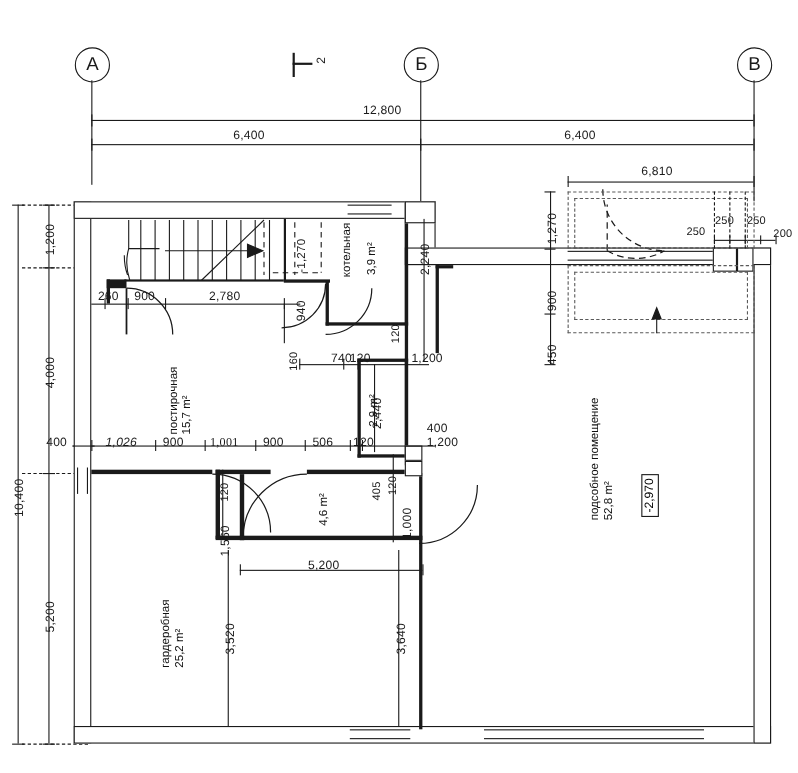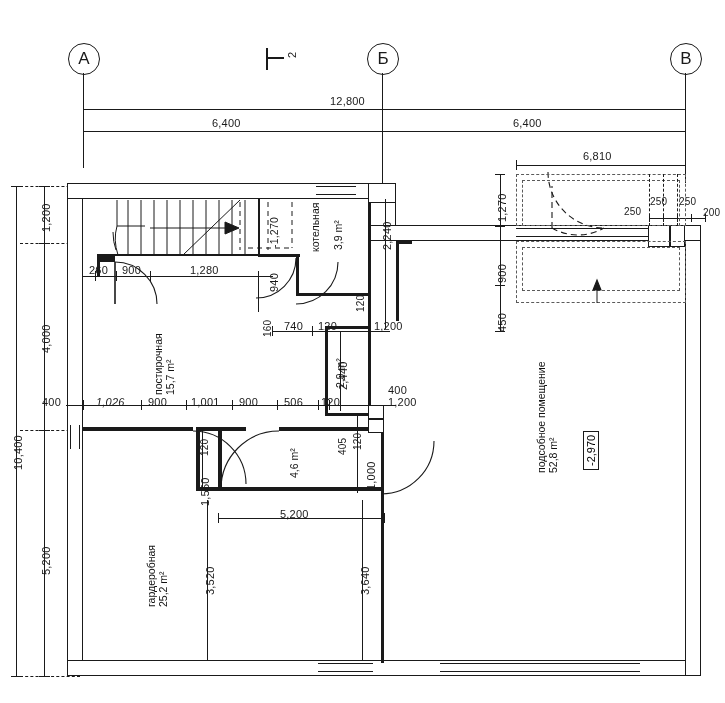--- a/index.html
+++ b/index.html
@@ -224,48 +224,48 @@
     </g>
   </svg>
 
   <div class="ln h" style="left:83px;top:276px;width:190px;"></div>
   <div class="ln v" style="left:95px;top:271px;height:10px;"></div>
   <div class="ln v" style="left:116px;top:271px;height:10px;"></div>
   <div class="ln v" style="left:150px;top:271px;height:10px;"></div>
   <div class="ln v" style="left:258px;top:271px;height:10px;"></div>
   <div class="dimtxt" style="left:89px;top:264px;">260</div>
   <div class="dimtxt" style="left:122px;top:264px;">900</div>
-  <div class="dimtxt" style="left:190px;top:264px;">1,280</div>
+  <div class="dimtxt" style="left:190px;top:264px;">2,780</div>
   <div class="dimtxt rot90" style="left:268px;top:292px;">940</div>
   <div class="ln v" style="left:258px;top:276px;height:36px;"></div>
   <div class="dimtxt rot90" style="left:262px;top:337px;font-size:10px;">160</div>
 
   <div class="ln h" style="left:272px;top:331px;width:118px;"></div>
   <div class="ln v" style="left:272px;top:326px;height:10px;"></div>
   <div class="ln v" style="left:312px;top:326px;height:10px;"></div>
   <div class="ln v" style="left:325px;top:326px;height:10px;"></div>
-  <div class="dimtxt" style="left:284px;top:320px;text-align:right;">740</div>
+  <div class="dimtxt" style="left:301px;top:320px;text-align:right;">740</div>
   <div class="dimtxt" style="left:318px;top:320px;">120</div>
   <div class="dimtxt" style="left:374px;top:320px;">1,200</div>
 
   <div class="ln v" style="left:385px;top:199px;height:130px;"></div>
   <div class="dimtxt rot90" style="left:381px;top:250px;">2,240</div>
   <div class="dimtxt rot90" style="left:355px;top:312px;font-size:10px;">120</div>
 
   <div class="ln h" style="left:66px;top:405px;width:330px;"></div>
   <div class="ln v" style="left:83px;top:400px;height:10px;"></div>
   <div class="ln v" style="left:141px;top:400px;height:10px;"></div>
   <div class="ln v" style="left:186px;top:400px;height:10px;"></div>
   <div class="ln v" style="left:232px;top:400px;height:10px;"></div>
   <div class="ln v" style="left:277px;top:400px;height:10px;"></div>
   <div class="ln v" style="left:318px;top:400px;height:10px;"></div>
   <div class="ln v" style="left:329px;top:400px;height:10px;"></div>
   <div class="dimtxt" style="left:96px;top:396px;font-style:italic;">1,026</div>
   <div class="dimtxt" style="left:148px;top:396px;">900</div>
-  <div class="dimtxt" style="left:191px;top:396px;">1,001</div>
+  <div class="dimtxt" style="left:191px;top:396px;font-family:Liberation Serif, serif;">1,001</div>
   <div class="dimtxt" style="left:239px;top:396px;">900</div>
   <div class="dimtxt" style="left:284px;top:396px;">506</div>
   <div class="dimtxt" style="left:321px;top:396px;">120</div>
   <div class="dimtxt" style="left:388px;top:396px;">1,200</div>
   <div class="dimtxt" style="left:388px;top:384px;">400</div>
 
   <div class="ln v" style="left:340px;top:331px;height:80px;"></div>
   <div class="dimtxt rot90" style="left:337px;top:390px;">2,440</div>
   <div class="dimtxt rot90" style="left:337px;top:455px;font-size:10px;">405</div>
   <div class="dimtxt rot90" style="left:352px;top:450px;font-size:10px;">120</div>

